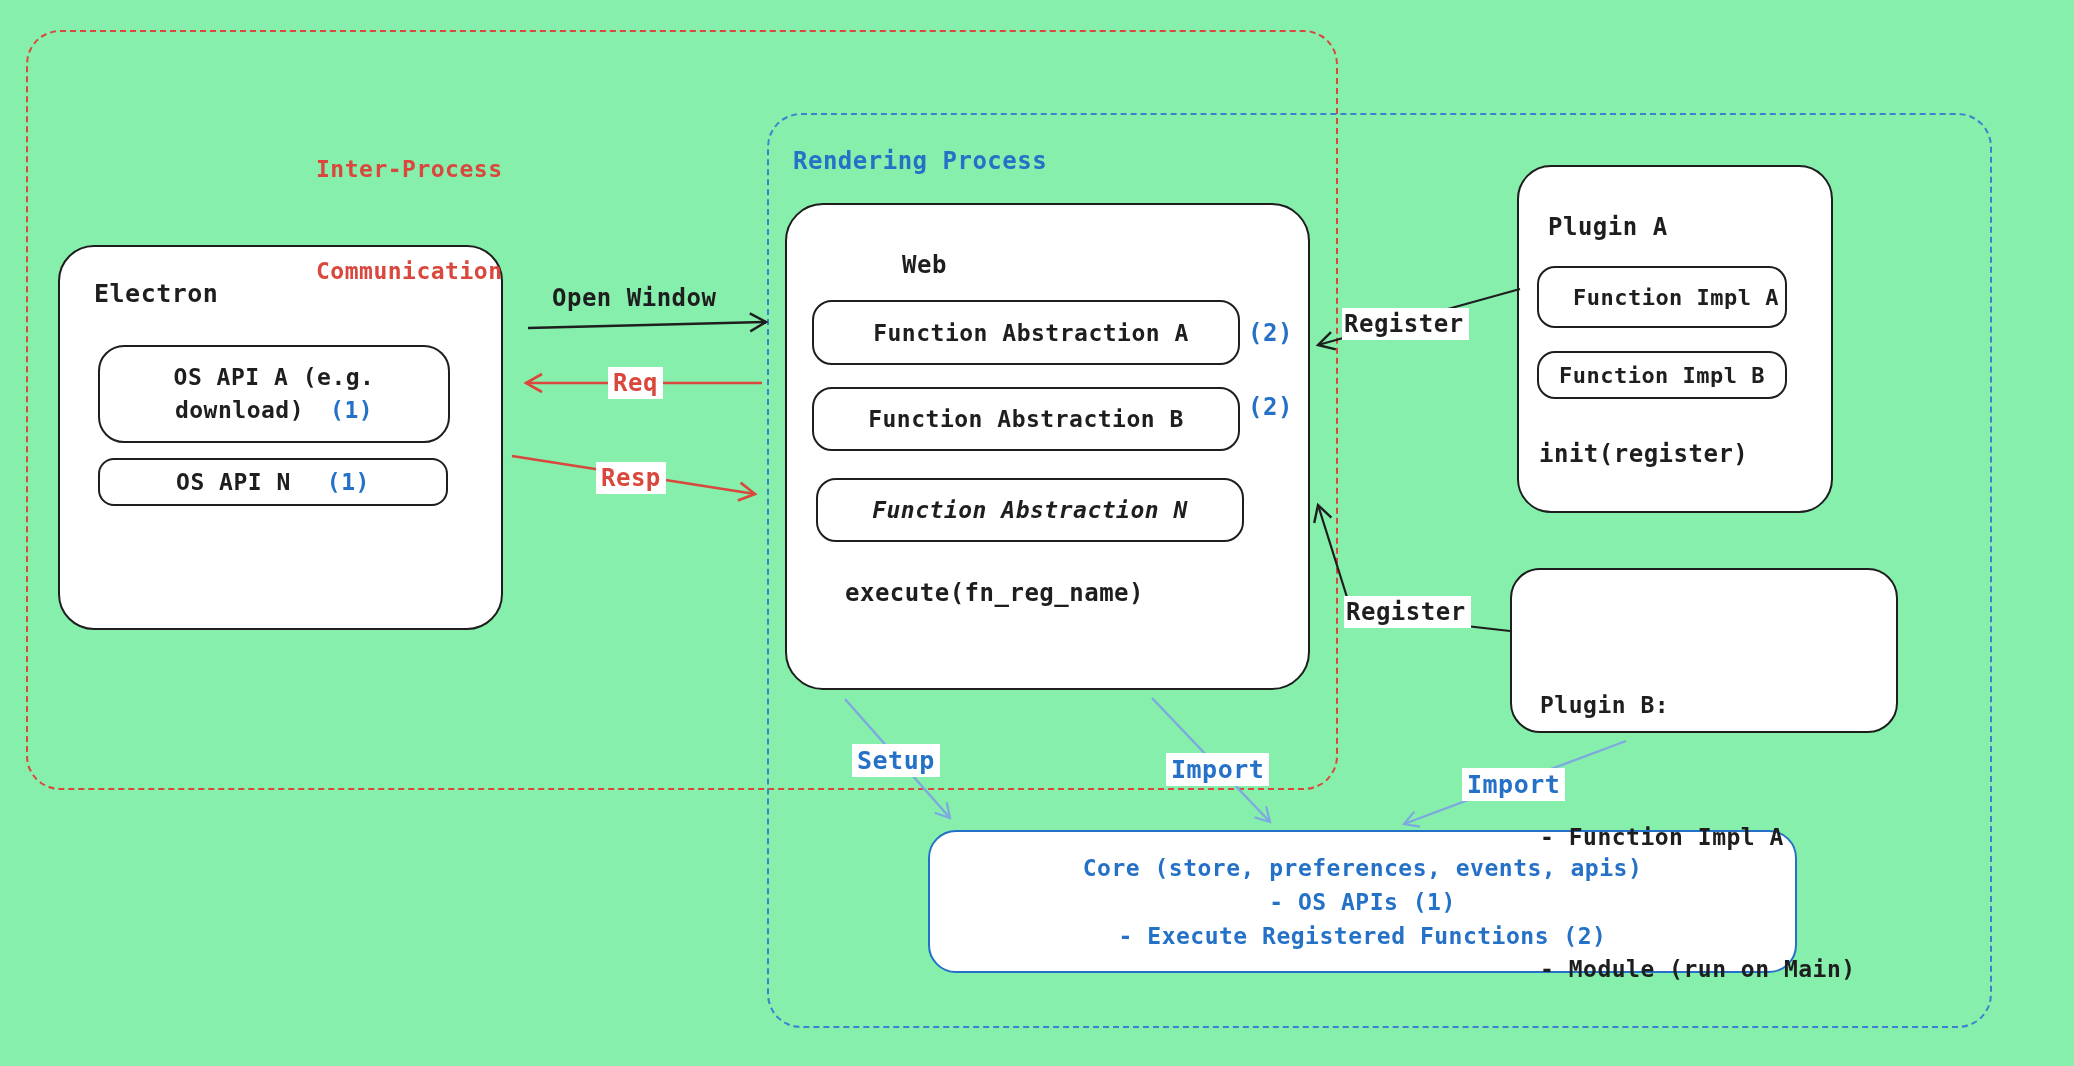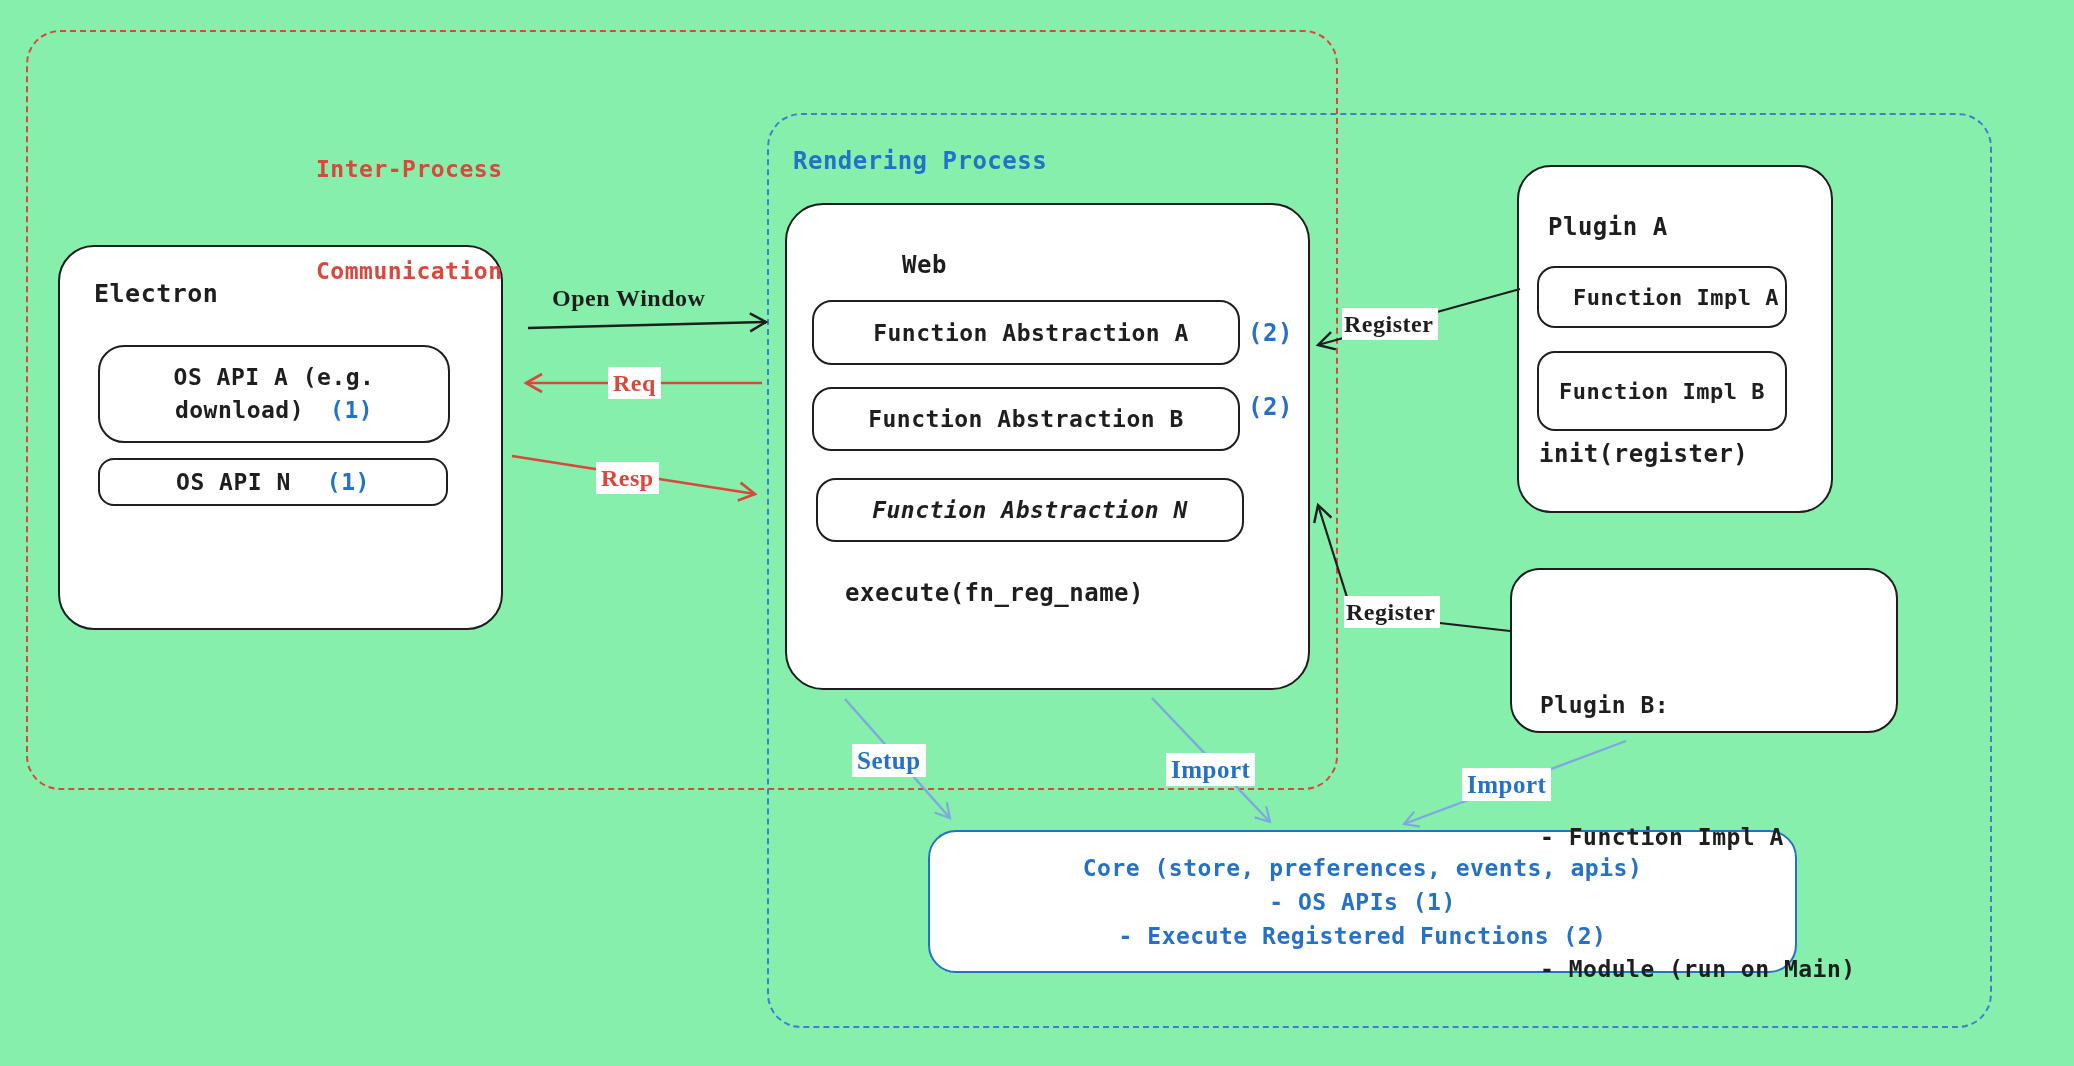--- a/index.html
+++ b/index.html
@@ -39,21 +39,21 @@
   }
   .red{color:#d9473d;}
   .blue{color:#2471c7;}
   .badge{color:#2471c7;font-weight:600;}
   .arrow-label{
     background:#ffffff;
     padding:1px 5px;
   }
   svg#arrow-layer{position:absolute;left:0;top:0;z-index:6;}
   .lbl{z-index:10;}
-  .toplabel{z-index:10;font-family:Liberation Serif, serif;}
+  .toplabel{z-index:10;}
 </style>
 </head>
 <body>
 
 <div id="canvas">
 
   <div class="group-box" style="left:26px;top:30px;width:1312px;height:760px;border-color:#d9473d;"></div>
 
   <div class="group-box" style="left:767px;top:113px;width:1225px;height:915px;border-color:#3f7fd0;"></div>
 
@@ -110,21 +110,21 @@
   <div class="lbl" style="left:845px;top:578px;font-size:24px;">execute(fn_reg_name)</div>
 
   <div class="box" style="left:1517px;top:165px;width:316px;height:348px;border-radius:34px;"></div>
   <div class="lbl" style="left:1548px;top:212px;font-size:24px;">Plugin A</div>
 
   <div class="box" style="left:1537px;top:266px;width:250px;height:62px;border-radius:18px;">
     <div class="center-flex" style="font-weight:600;font-size:22px;letter-spacing:0.5px;">
       <span style="white-space:pre;margin-left:28px;">Function Impl A</span>
     </div>
   </div>
-  <div class="box" style="left:1537px;top:351px;width:250px;height:80px;border-radius:18px;">
+  <div class="box" style="left:1537px;top:351px;width:250px;height:48px;border-radius:18px;">
     <div class="center-flex" style="font-weight:600;font-size:22px;letter-spacing:0.5px;">
       <span style="white-space:pre;">Function Impl B</span>
     </div>
   </div>
 
   <div class="lbl" style="left:1539px;top:439px;font-size:24px;">init(register)</div>
 
   <div class="box" style="left:1510px;top:568px;width:388px;height:165px;border-radius:30px;"></div>
   <div class="lbl" style="left:1540px;top:595px;font-size:23px;line-height:44px;">
     <div>Plugin B:</div>

